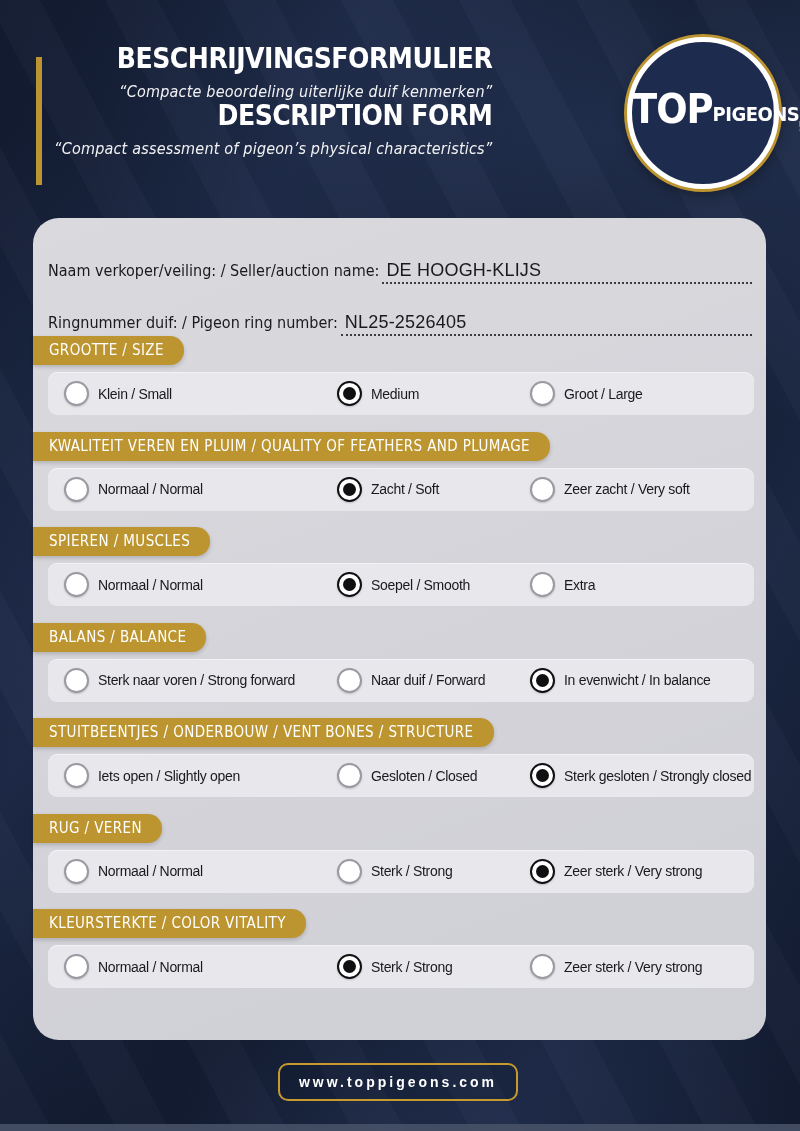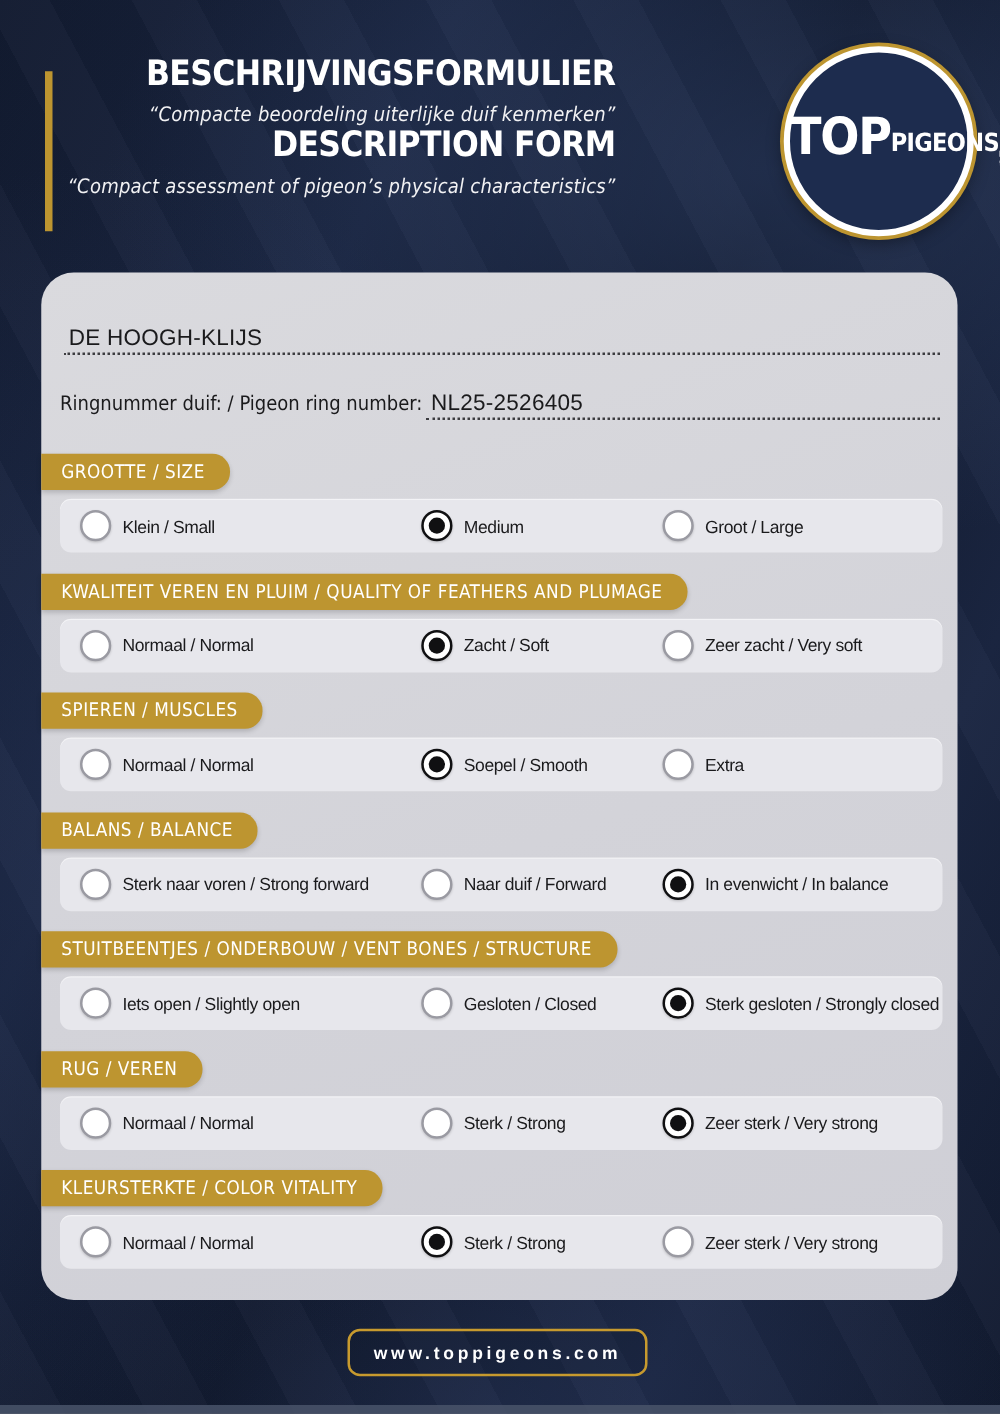--- a/index.html
+++ b/index.html
@@ -49,21 +49,21 @@
     border-radius:26px; color:#1a1a1c; }
 
   .field { display:flex; align-items:baseline; margin:0 14px 0 15px; }
   .field.first { padding-top:42px; }
   .field.second { margin-top:28px; }
   .field .label { font-family:"DejaVu Sans", sans-serif; font-stretch:condensed;
     font-size:16px; white-space:nowrap; }
   .field .value { flex:1; margin-left:3px; border-bottom:2px dotted #3c3c40;
     font-size:18px; letter-spacing:0.2px; padding:0 2px 1px 4px; white-space:nowrap; }
 
-  .sections { margin-top:27px; }
+  .sections { }
   .section { margin-bottom:16.5px; }
   .badge { display:inline-block; background:#bd9530; color:#fff;
     font-family:"DejaVu Sans", sans-serif; font-stretch:condensed;
     font-size:15px; letter-spacing:0.4px; line-height:29px; height:29px;
     padding:0 20px 0 16px; border-radius:0 14px 14px 0;
     box-shadow:0 2px 4px rgba(0,0,0,.18); }
   .row { margin:7px 12px 0 15px; height:43px; background:#e7e7ec; border-radius:9px;
     display:grid; grid-template-columns:261px 181px auto; align-items:center;
     padding-left:16px; box-shadow:0 1px 0 rgba(255,255,255,.5) inset;gap:12px; }
   .option { display:flex; align-items:center; gap:9px; cursor:pointer; }
@@ -105,20 +105,21 @@
     </svg>
     <div class="top-word">TOP</div>
     <div class="pigeons-word">PIGEONS</div>
     <div class="tagline">The N° 1 online pigeon gallery</div>
     <div class="since">SINCE 2002</div>
   </div>
 
   <div class="card">
 
     <div class="field first">
+      <span class="label">Naam verkoper/veiling: / Seller/auction name:</span>
       <span class="value">DE HOOGH-KLIJS</span>
     </div>
 
     <div class="field second">
       <span class="label">Ringnummer duif: / Pigeon ring number:</span>
       <span class="value">NL25-2526405</span>
     </div>
 
     <div class="sections" id="sections">
   <div class="section">

